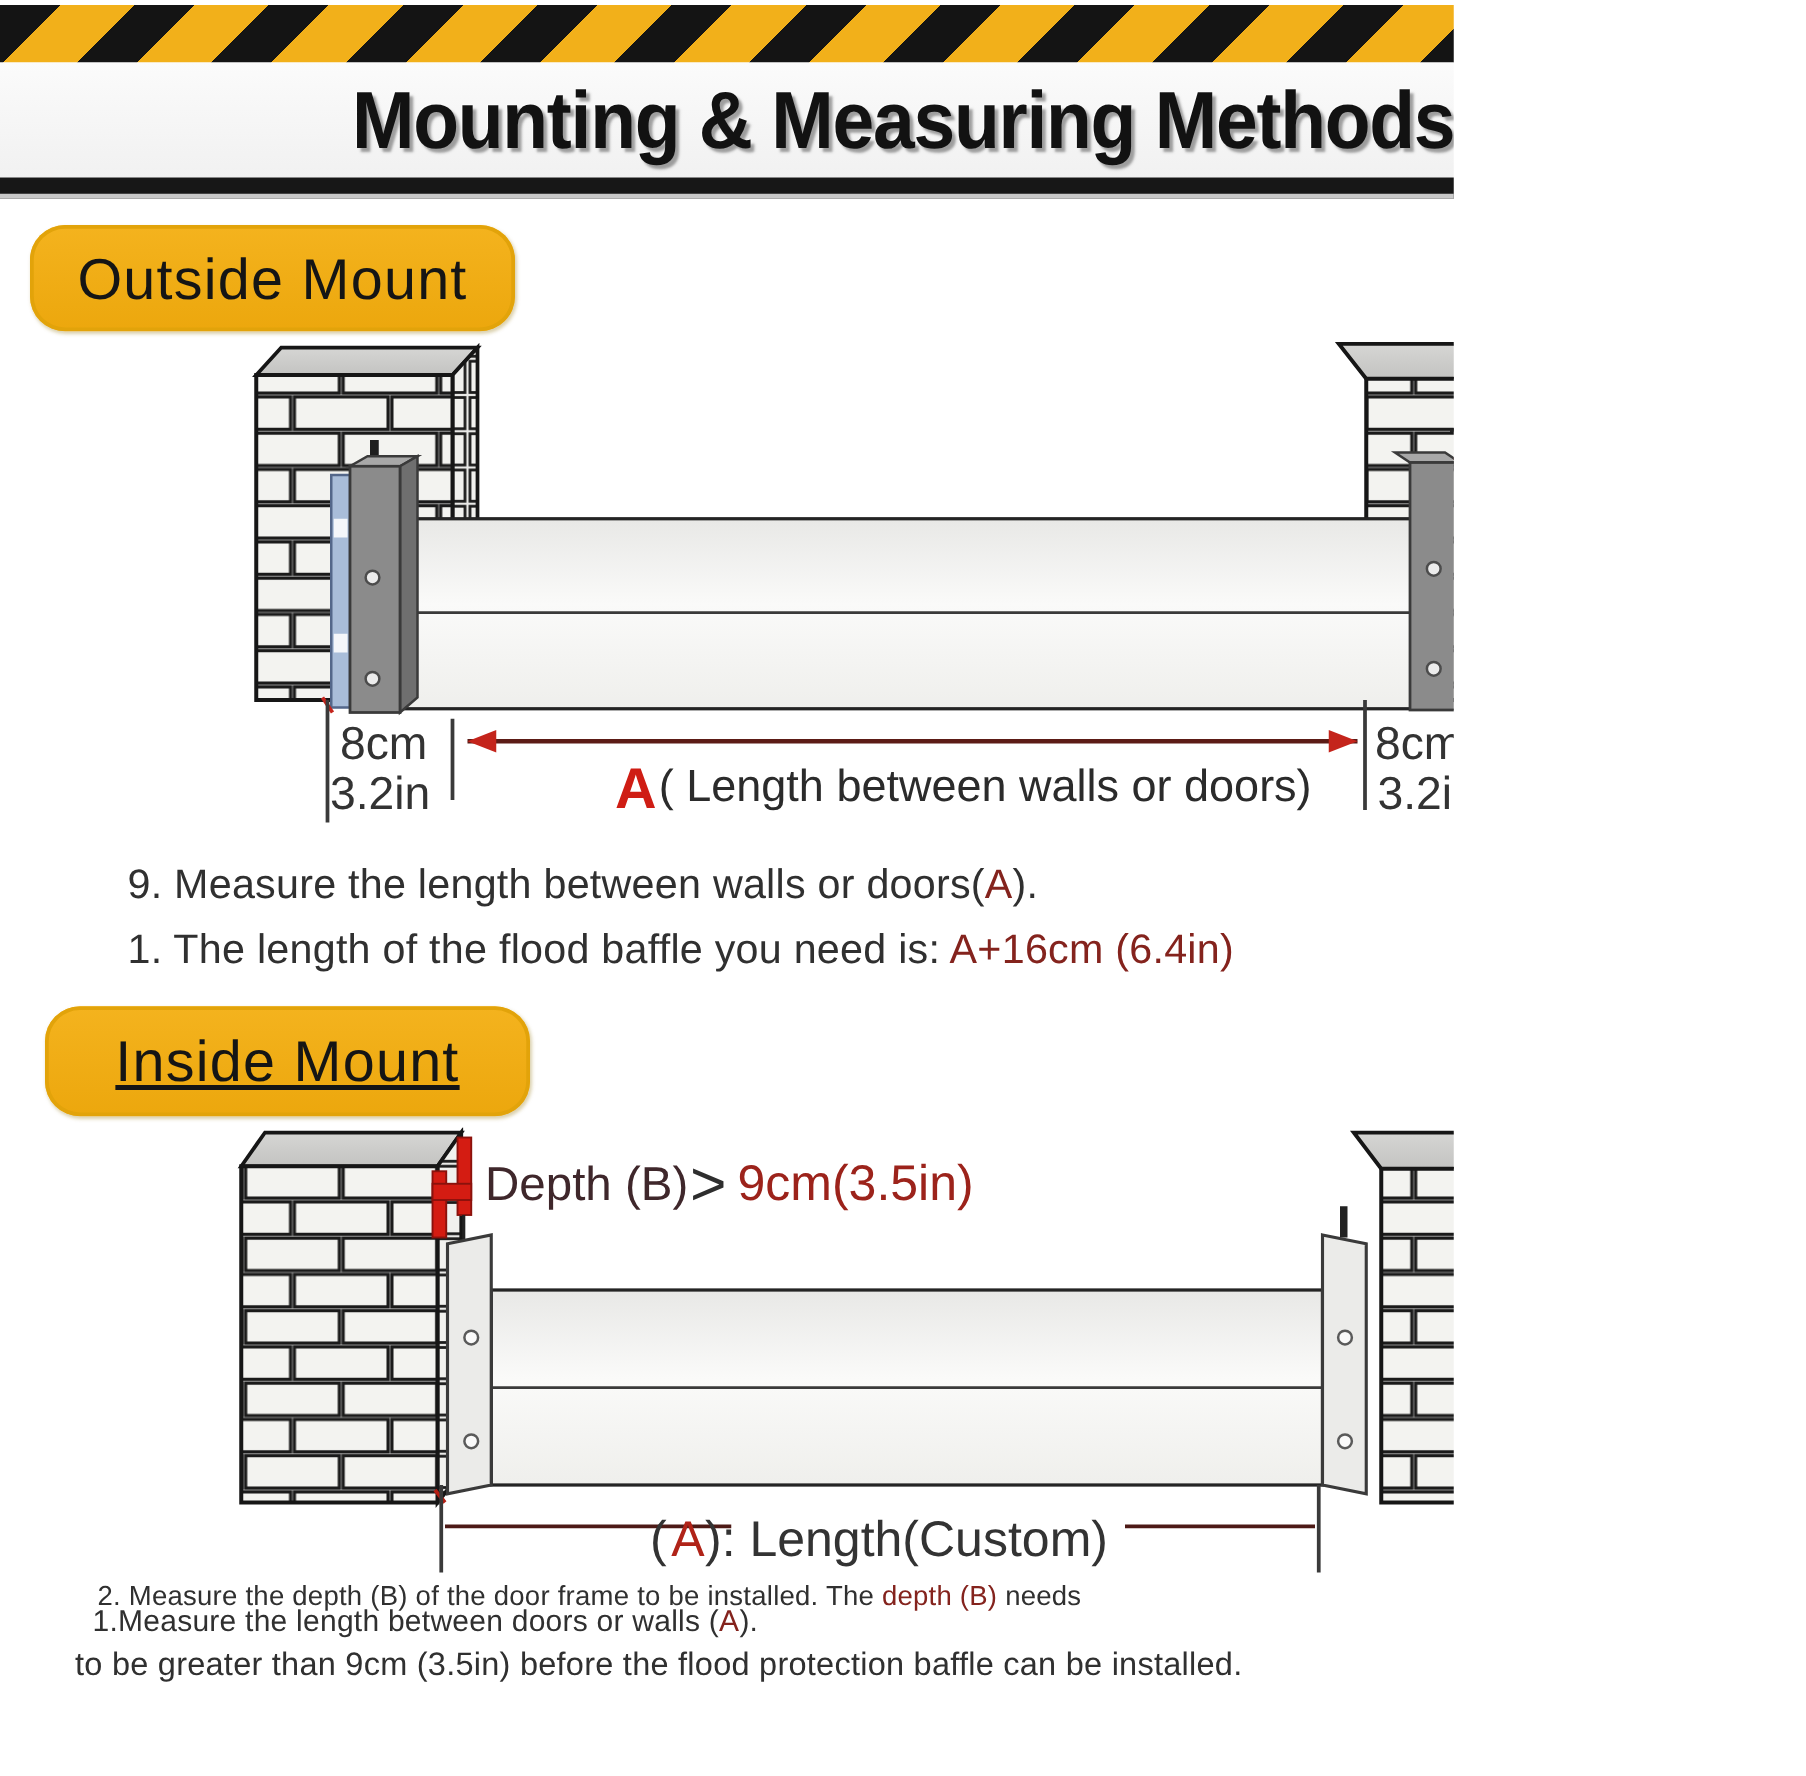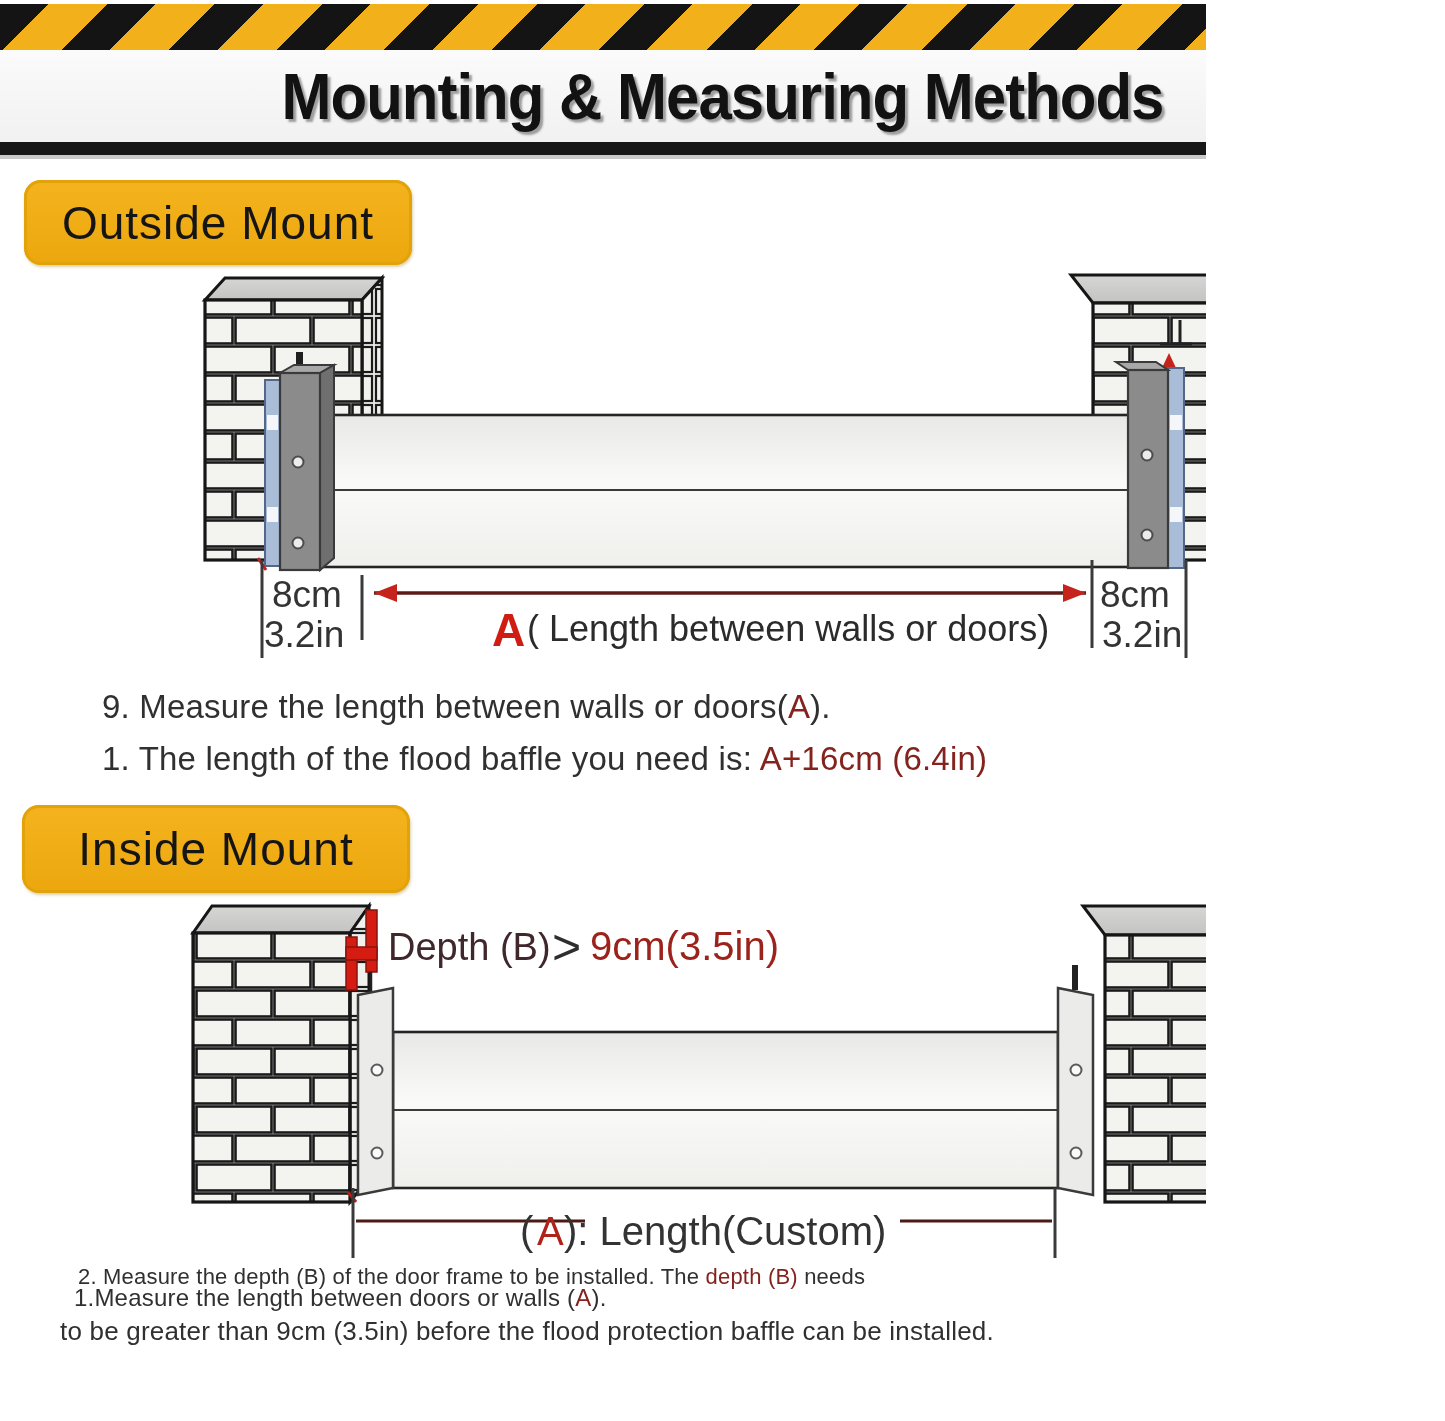--- a/index.html
+++ b/index.html
@@ -1,34 +1,34 @@
 <!DOCTYPE html>
 <html><head>
 <meta charset="utf-8">
 <style>
   html,body{margin:0;padding:0;background:#ffffff;}
   .page{position:relative;width:1163px;height:1421px;background:#ffffff;overflow:hidden;
-        font-family:"Liberation Sans",sans-serif;padding-left:43px;}
+        font-family:"Liberation Sans",sans-serif;}
   
   .hazard{position:absolute;left:0;top:4px;width:1445px;height:46px;
     background:repeating-linear-gradient(135deg,#141414 0 34px,#f2b01a 34px 76px);}
   .titleband{position:absolute;left:0;top:50px;width:1445px;height:92px;
     background:linear-gradient(180deg,#fbfbfb,#f1f1f1);display:flex;align-items:center;justify-content:center;}
   .title{font-size:60px;font-weight:700;letter-spacing:-1px;color:#121212;
     text-shadow:3px 3px 2px rgba(110,110,110,.65), -1px -1px 0 rgba(255,255,255,.5);
     transform:scaleY(1.08);}
   .blackbar{position:absolute;left:0;top:142px;width:1445px;height:13px;background:#171717;
     border-bottom:4px solid #c9c9c9;}
   
-  .badge{position:absolute;border-radius:17px;display:flex;align-items:center;justify-content:center;
+  .badge{position:absolute;border-radius:28px;display:flex;align-items:center;justify-content:center;
     background:linear-gradient(180deg,#f4b31e,#eca70d);
     box-shadow:inset 0 0 0 3px #e2a30a, 1px 2px 3px rgba(150,120,20,.35);
     color:#151515;font-size:46px;letter-spacing:1px;}
   .badge.outside{left:24px;top:180px;width:388px;height:85px;}
-  .badge.inside{left:22px;top:805px;width:388px;height:88px;}
+  .badge.inside{left:36px;top:805px;width:388px;height:88px;text-decoration:underline;}
   
   svg{position:absolute;left:0;}
   svg text{font-family:"Liberation Sans",sans-serif;}
   
   .step{position:absolute;font-size:33px;color:#303030;letter-spacing:.2px;white-space:nowrap;}
   .red-dark{color:#84231d;}
 </style>
 </head>
 <body>
 

